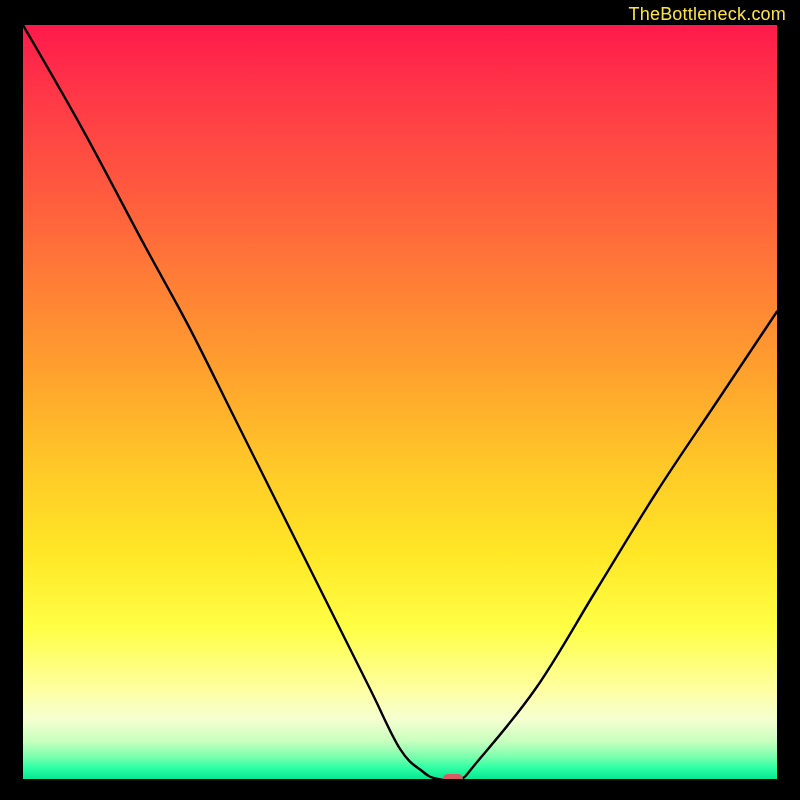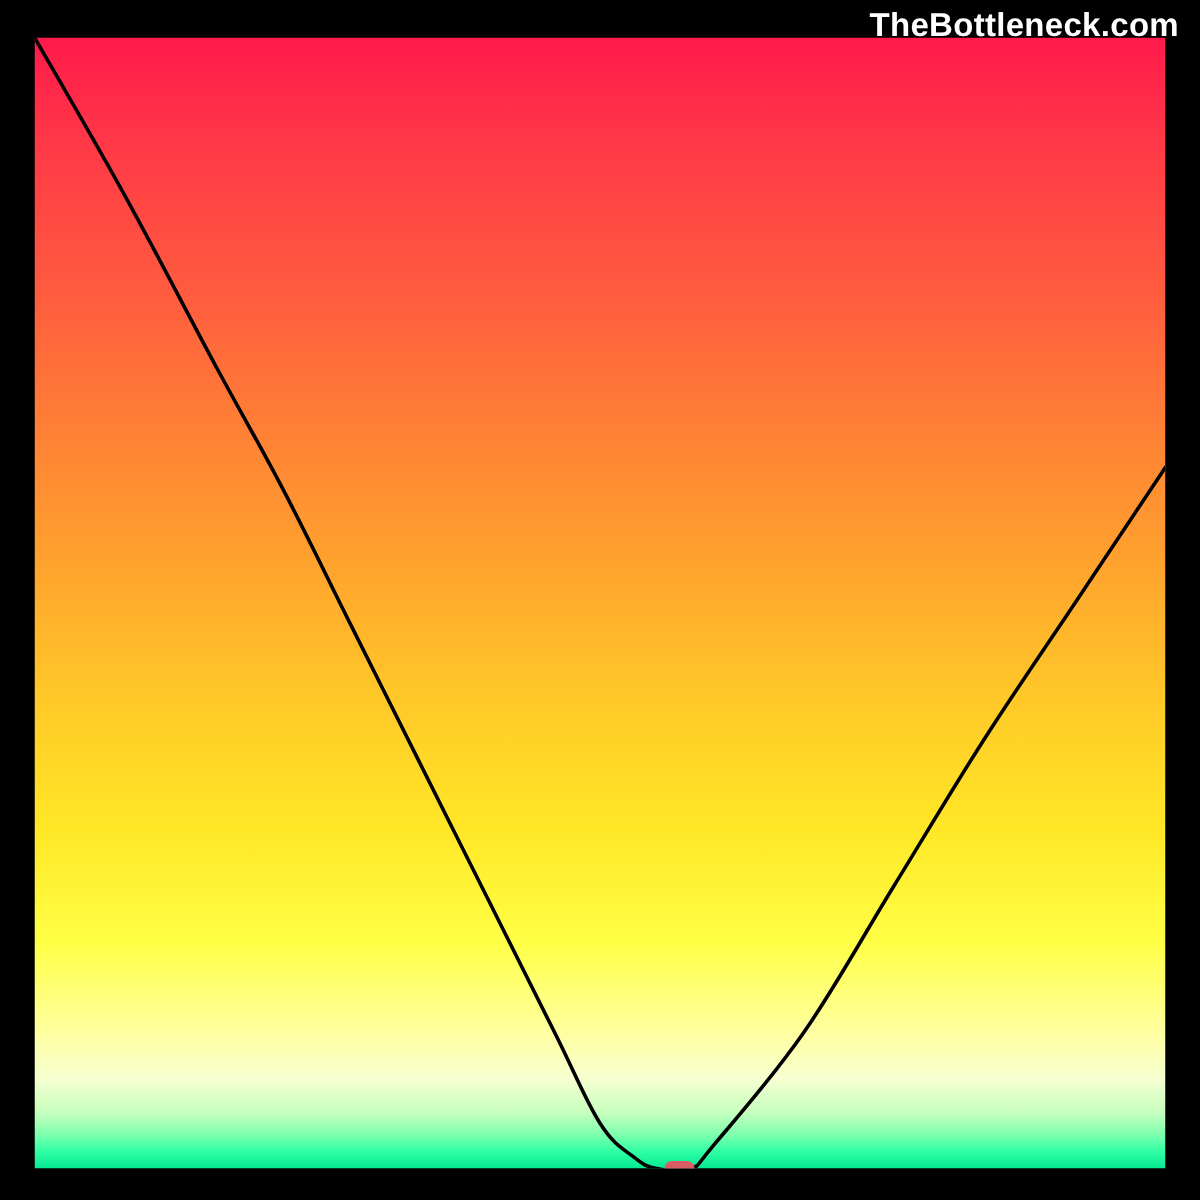--- a/index.html
+++ b/index.html
@@ -16,23 +16,23 @@
     left: 0;
     top: 0;
     width: 800px;
     height: 800px;
     background: #000;
   }
   .watermark {
     position: absolute;
     top: 4px;
     right: 14px;
-    color: #ffffff;
-    font-size: 22px;
-    font-weight: 700;
+    color: #fde047;
+    font-size: 18px;
+    font-weight: 400;
     letter-spacing: 0.2px;
     user-select: none;
   }
   .plot {
     position: absolute;
     left: 23px;
     top: 25px;
     width: 754px;
     height: 754px;
     overflow: hidden;

